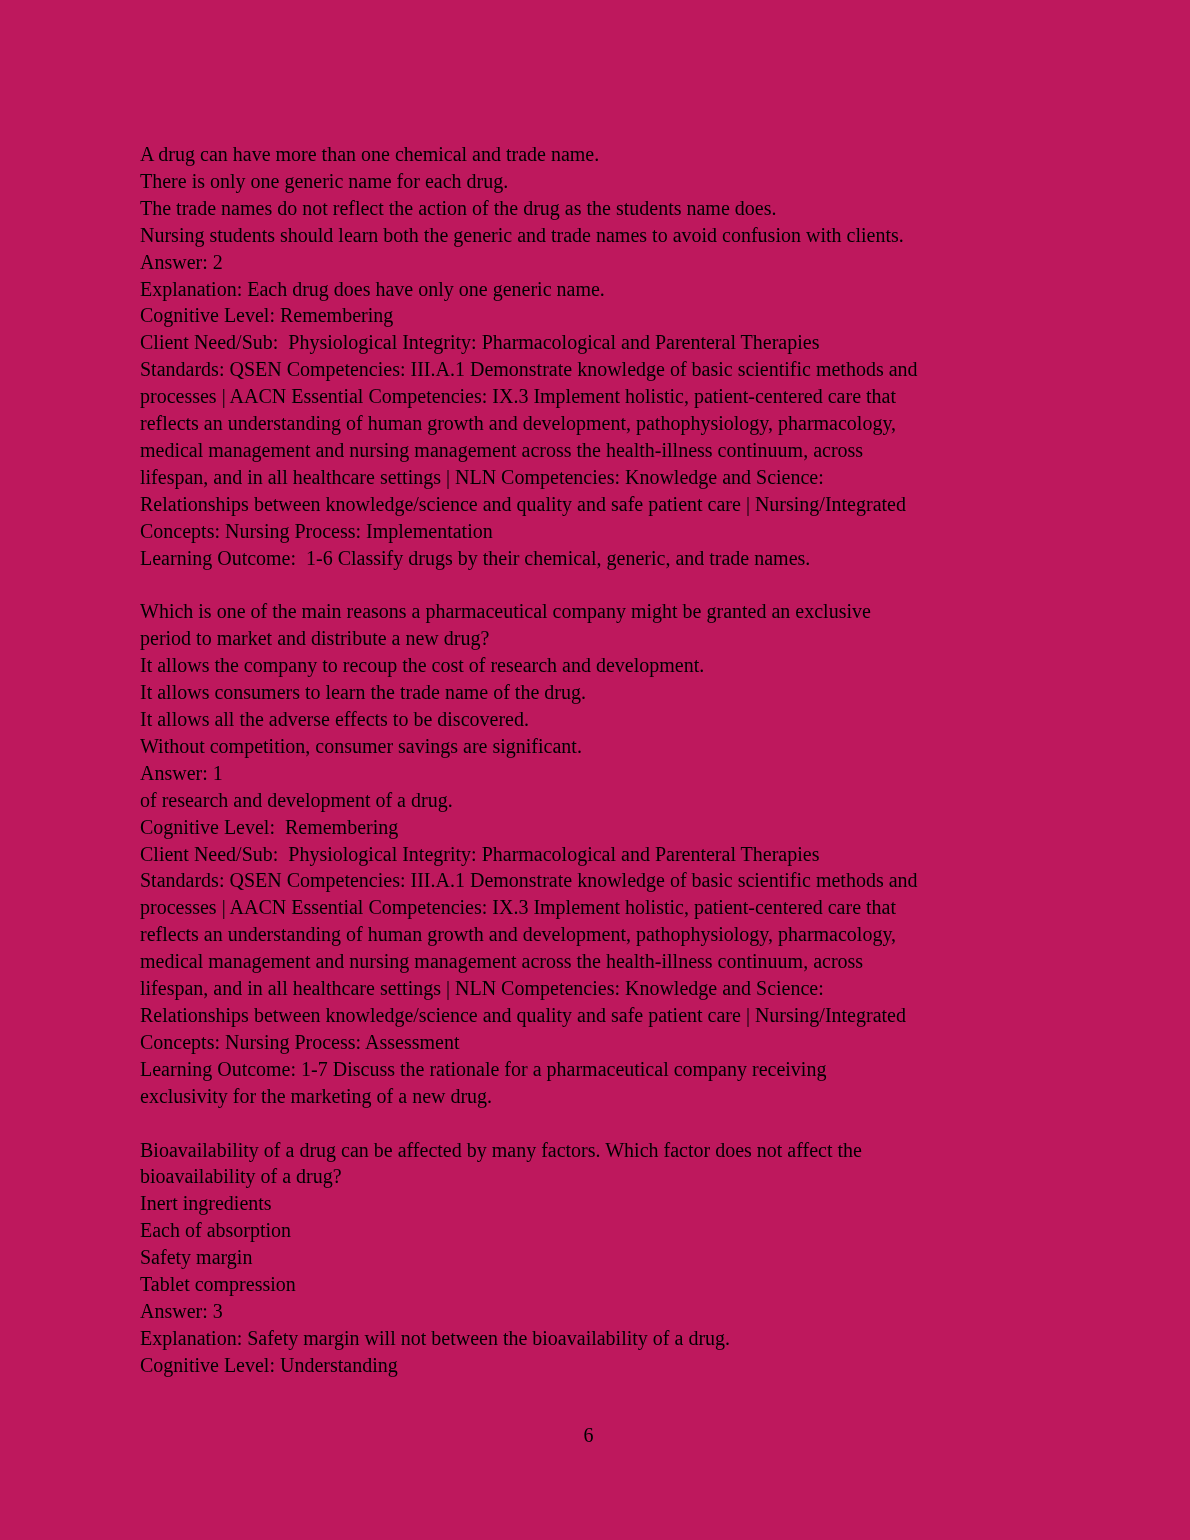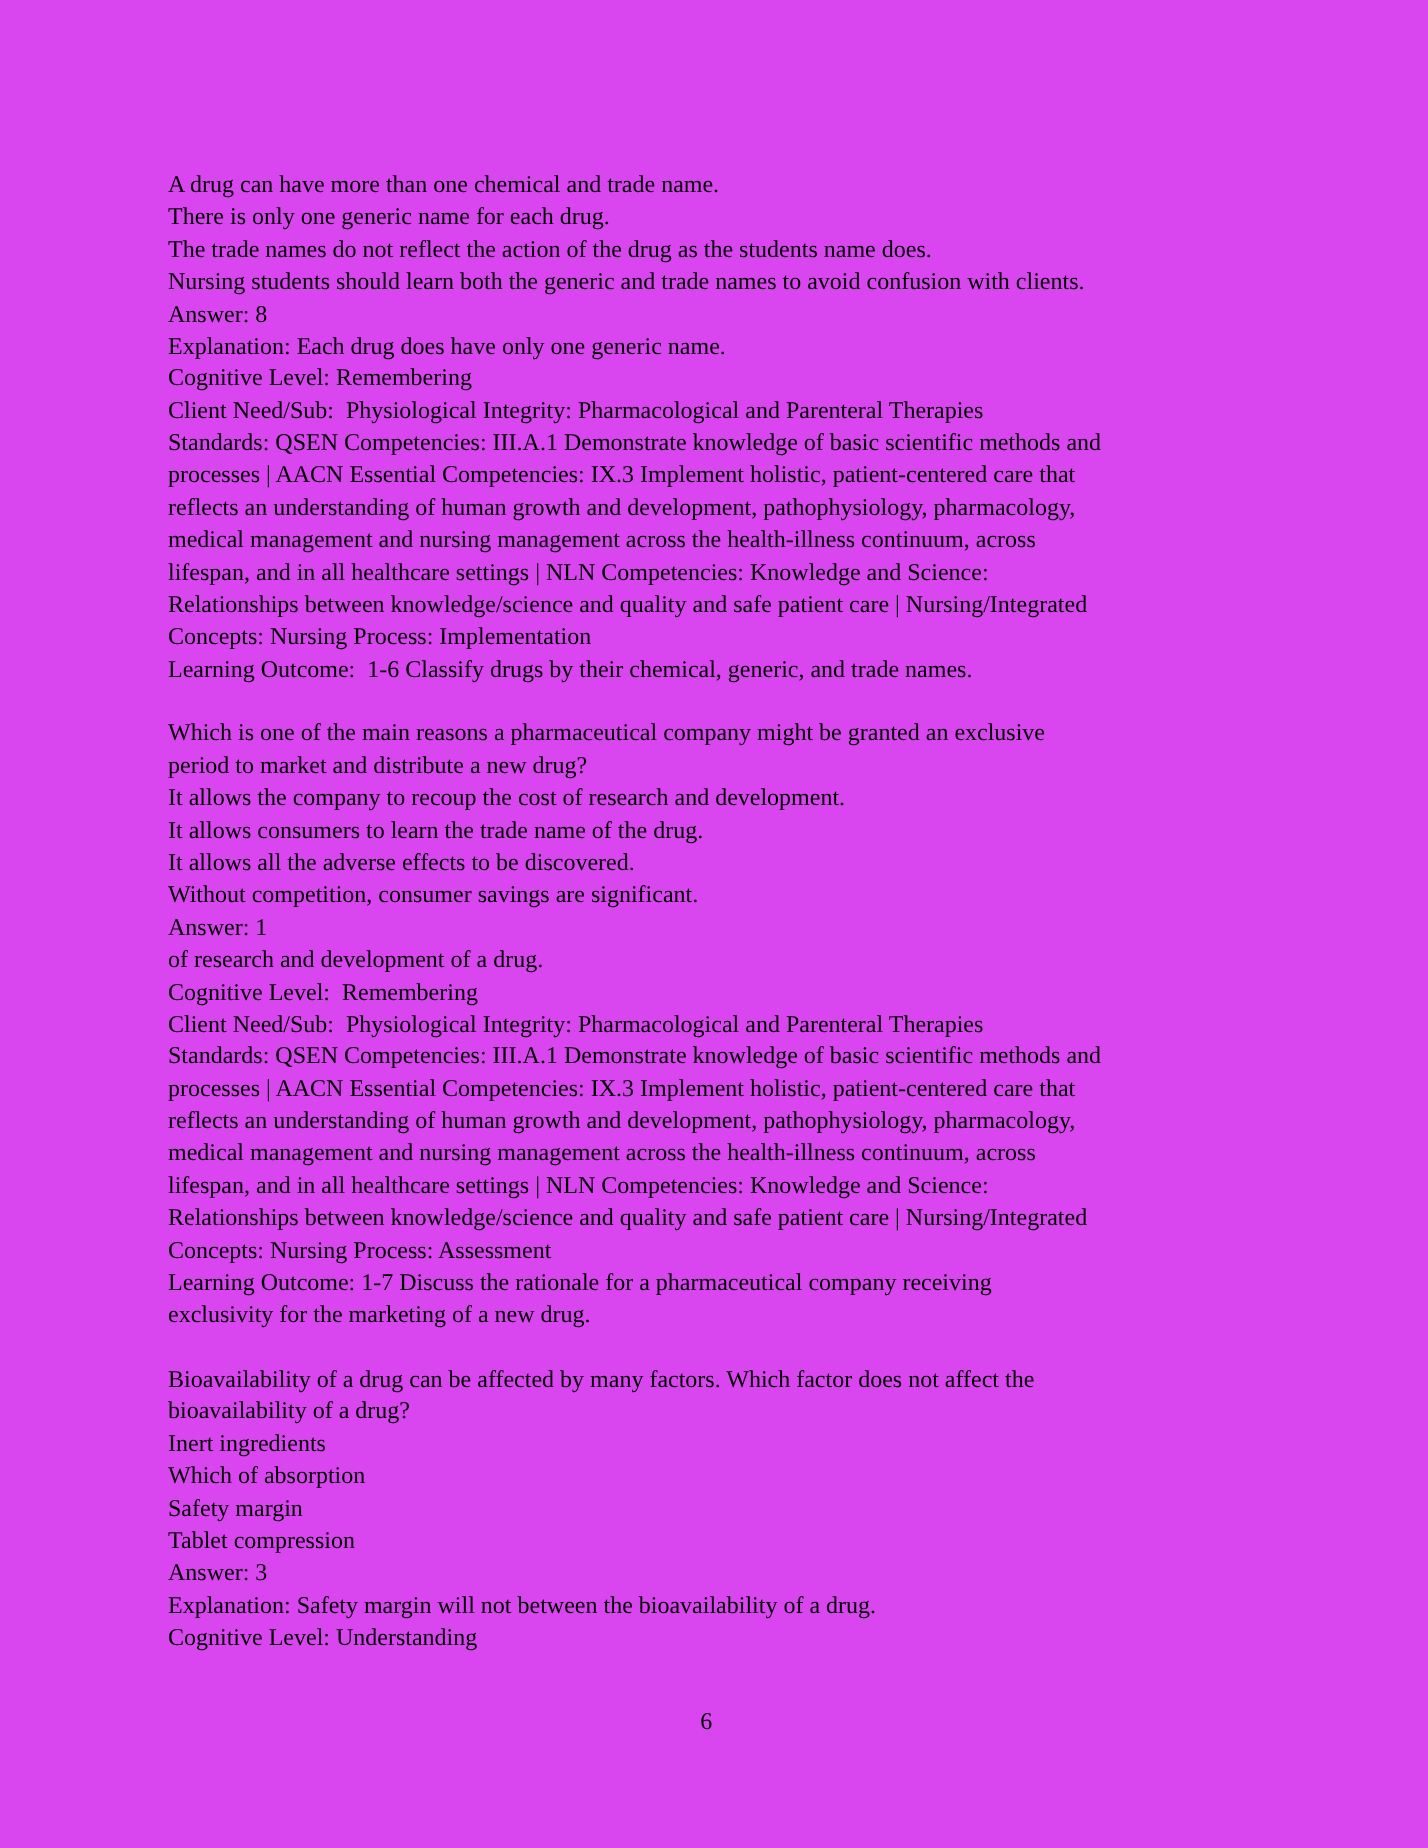--- a/index.html
+++ b/index.html
@@ -4,21 +4,21 @@
 <style>
   html, body {
     margin: 0;
     padding: 0;
     background: #ffffff;
   }
   .page {
     position: relative;
     width: 1190px;
     height: 1540px;
-    background: #d946ef;
+    background: #be185d;
     overflow: hidden;
     color: #000000;
     font-family: "Liberation Serif", "DejaVu Serif", serif;
   }
   .content {
     position: absolute;
     left: 140px;
     top: 141px;
     width: 900px;
     font-size: 20px;
@@ -46,21 +46,21 @@
 </head>
 <body>
 
 <div class="page">
   <div class="content">
       <div class="block">
         <div class="line">A drug can have more than one chemical and trade name.</div>
         <div class="line">There is only one generic name for each drug.</div>
         <div class="line">The trade names do not reflect the action of the drug as the students name does.</div>
         <div class="line">Nursing students should learn both the generic and trade names to avoid confusion with clients.</div>
-        <div class="line">Answer: 8</div>
+        <div class="line">Answer: 2</div>
         <div class="line">Explanation: Each drug does have only one generic name.</div>
         <div class="line">Cognitive Level: Remembering</div>
         <div class="line">Client Need/Sub:  Physiological Integrity: Pharmacological and Parenteral Therapies</div>
         <div class="line">Standards: QSEN Competencies: III.A.1 Demonstrate knowledge of basic scientific methods and</div>
         <div class="line">processes | AACN Essential Competencies: IX.3 Implement holistic, patient-centered care that</div>
         <div class="line">reflects an understanding of human growth and development, pathophysiology, pharmacology,</div>
         <div class="line">medical management and nursing management across the health-illness continuum, across</div>
         <div class="line">lifespan, and in all healthcare settings | NLN Competencies: Knowledge and Science:</div>
         <div class="line">Relationships between knowledge/science and quality and safe patient care | Nursing/Integrated</div>
         <div class="line">Concepts: Nursing Process: Implementation</div>
@@ -84,21 +84,21 @@
         <div class="line">lifespan, and in all healthcare settings | NLN Competencies: Knowledge and Science:</div>
         <div class="line">Relationships between knowledge/science and quality and safe patient care | Nursing/Integrated</div>
         <div class="line">Concepts: Nursing Process: Assessment</div>
         <div class="line">Learning Outcome: 1-7 Discuss the rationale for a pharmaceutical company receiving</div>
         <div class="line">exclusivity for the marketing of a new drug.</div>
       </div>
       <div class="block">
         <div class="line">Bioavailability of a drug can be affected by many factors. Which factor does not affect the</div>
         <div class="line">bioavailability of a drug?</div>
         <div class="line">Inert ingredients</div>
-        <div class="line">Which of absorption</div>
+        <div class="line">Each of absorption</div>
         <div class="line">Safety margin</div>
         <div class="line">Tablet compression</div>
         <div class="line">Answer: 3</div>
         <div class="line">Explanation: Safety margin will not between the bioavailability of a drug.</div>
         <div class="line">Cognitive Level: Understanding</div>
       </div>
     </div>
   <div class="footer">6</div>
 </div>
 

